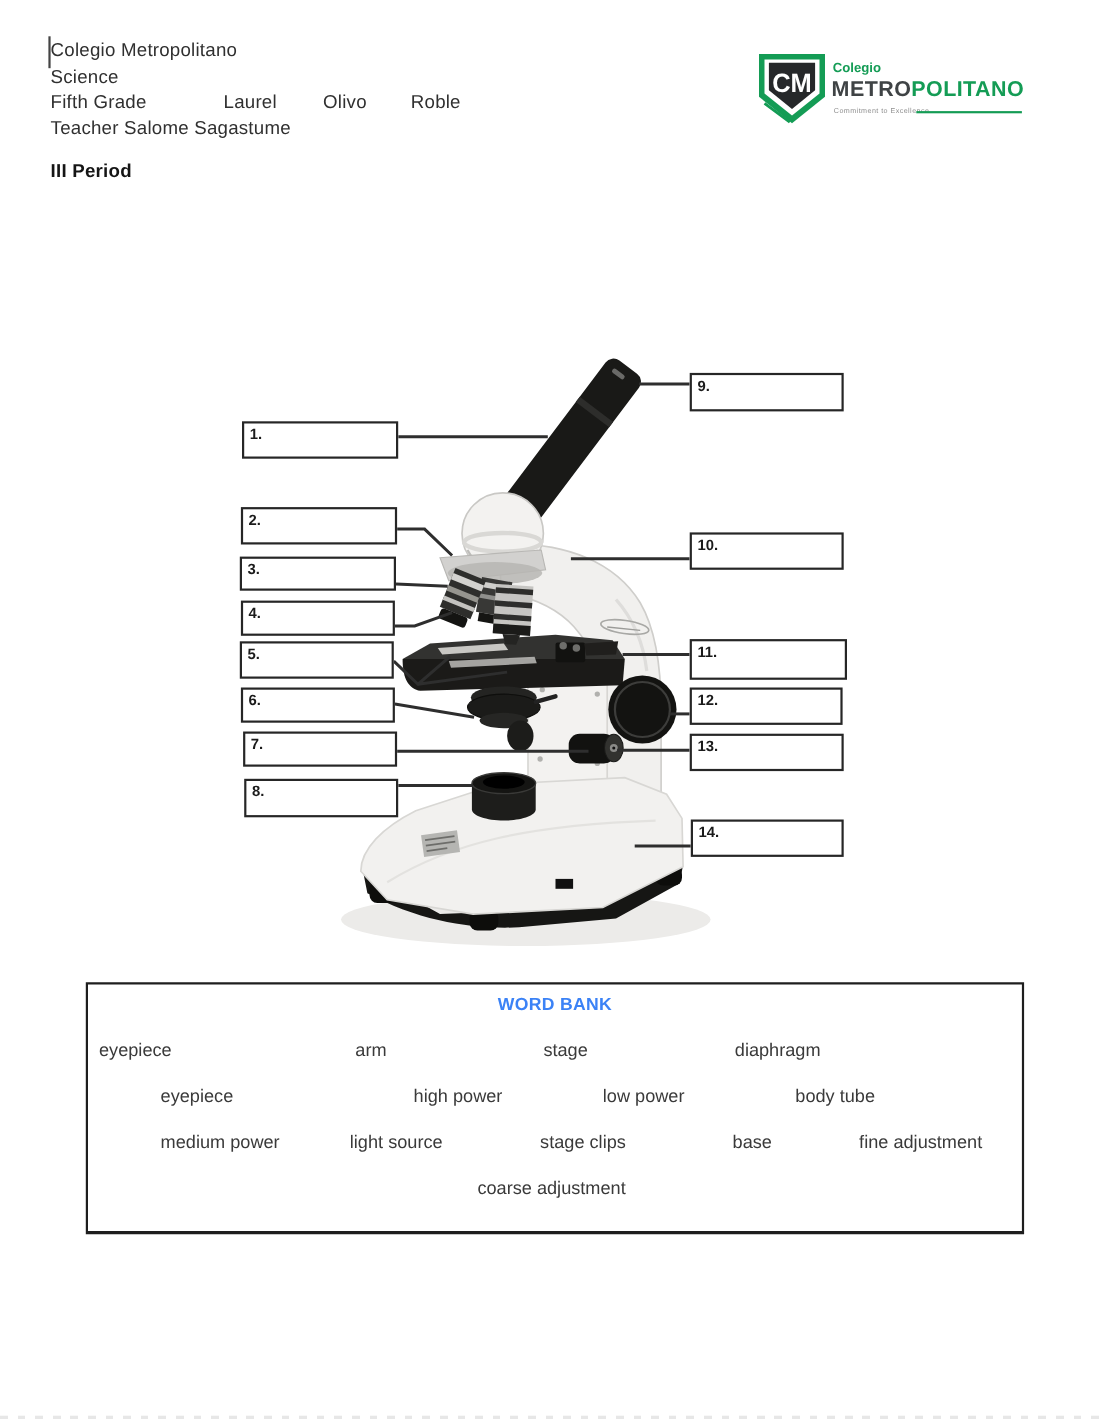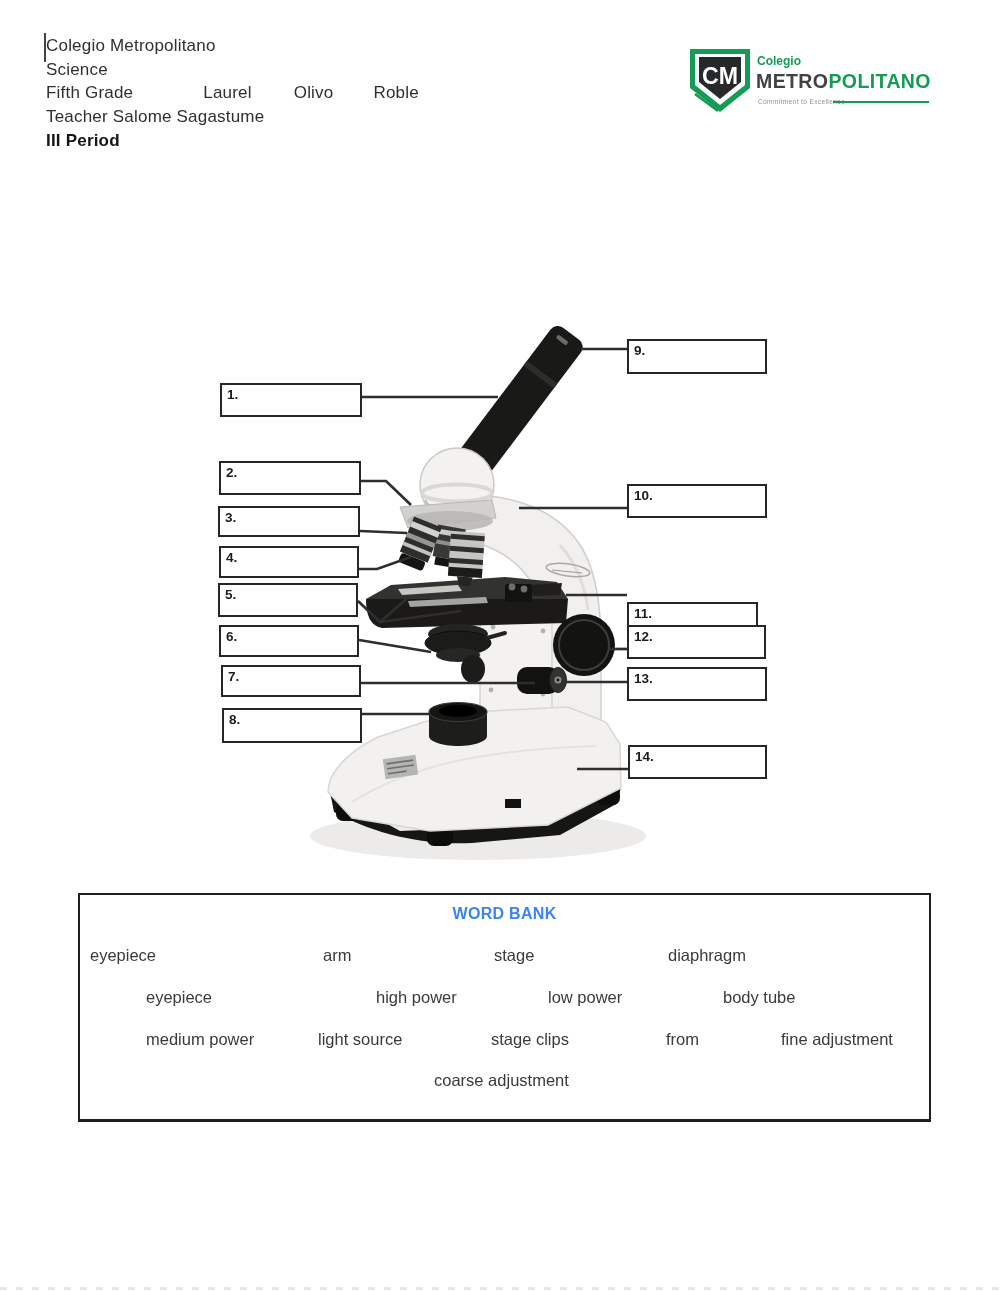--- a/index.html
+++ b/index.html
@@ -37,21 +37,21 @@
 
 <div class="page">
 
   <div class="cursor"></div>
   <div class="hline" style="top:36px">Colegio Metropolitano</div>
   <div class="hline" style="top:60px">Science</div>
   <div class="hline" style="top:83px">
     <span>Fifth Grade</span><span class="sp1">Laurel</span><span class="sp2">Olivo</span><span class="sp3">Roble</span>
   </div>
   <div class="hline" style="top:107px">Teacher Salome Sagastume</div>
-  <div class="hline bold" style="top:131px">III Period</div>
+  <div class="hline bold" style="top:146px">III Period</div>
 
   <svg class="logo-shield" width="64" height="70" viewBox="0 0 64 70">
     <path d="M2,3 L62,3 L62,42 L32,66 L2,42 Z" fill="#149c55"></path>
     <path d="M7,8 L57,8 L57,39 L32,59 L7,39 Z" fill="#ffffff"></path>
     <path d="M9,44 L32,62 M7,48 L30,65" stroke="#149c55" stroke-width="2.5" fill="none"></path>
     <path d="M11,11 L53,11 L53,36 L32,53 L11,36 Z" fill="#26282a"></path>
     <text x="32" y="38" text-anchor="middle" font-size="24" font-weight="bold" fill="#ffffff" font-family="Liberation Sans, sans-serif" textLength="36" lengthAdjust="spacingAndGlyphs">CM</text>
   </svg>
   <div class="logo-colegio">Colegio</div>
   <div class="logo-name"><span>METRO</span><span class="grn">POLITANO</span></div>
@@ -196,37 +196,37 @@
   <div class="lbox" style="left:220px;top:383px;width:142px;height:34px">1.</div>
   <div class="lbox" style="left:219px;top:461px;width:142px;height:34px">2.</div>
   <div class="lbox" style="left:218px;top:506px;width:142px;height:31px">3.</div>
   <div class="lbox" style="left:219px;top:546px;width:140px;height:32px">4.</div>
   <div class="lbox" style="left:218px;top:583px;width:140px;height:34px">5.</div>
   <div class="lbox" style="left:219px;top:625px;width:140px;height:32px">6.</div>
   <div class="lbox" style="left:221px;top:665px;width:140px;height:32px">7.</div>
   <div class="lbox" style="left:222px;top:708px;width:140px;height:35px">8.</div>
   <div class="lbox" style="left:627px;top:339px;width:140px;height:35px">9.</div>
   <div class="lbox" style="left:627px;top:484px;width:140px;height:34px">10.</div>
-  <div class="lbox" style="left:627px;top:602px;width:131px;height:37px">11.</div>
+  <div class="lbox" style="left:627px;top:581px;width:143px;height:37px">11.</div>
   <div class="lbox" style="left:627px;top:625px;width:139px;height:34px">12.</div>
   <div class="lbox" style="left:627px;top:667px;width:140px;height:34px">13.</div>
   <div class="lbox" style="left:628px;top:745px;width:139px;height:34px">14.</div>
 
   <div class="wbank">
     <div class="wbtitle">WORD BANK</div>
   </div>
   <span class="wb" style="left:90px;top:946px">eyepiece</span>
   <span class="wb" style="left:323px;top:946px">arm</span>
   <span class="wb" style="left:494px;top:946px">stage</span>
   <span class="wb" style="left:668px;top:946px">diaphragm</span>
   <span class="wb" style="left:146px;top:988px">eyepiece</span>
   <span class="wb" style="left:376px;top:988px">high power</span>
   <span class="wb" style="left:548px;top:988px">low power</span>
   <span class="wb" style="left:723px;top:988px">body tube</span>
   <span class="wb" style="left:146px;top:1030px">medium power</span>
   <span class="wb" style="left:318px;top:1030px">light source</span>
   <span class="wb" style="left:491px;top:1030px">stage clips</span>
-  <span class="wb" style="left:666px;top:1030px">from</span>
+  <span class="wb" style="left:666px;top:1030px">base</span>
   <span class="wb" style="left:781px;top:1030px">fine adjustment</span>
   <span class="wb" style="left:434px;top:1071px">coarse adjustment</span>
 
   <div class="scan-edge"></div>
 </div>
 
 </body></html>

